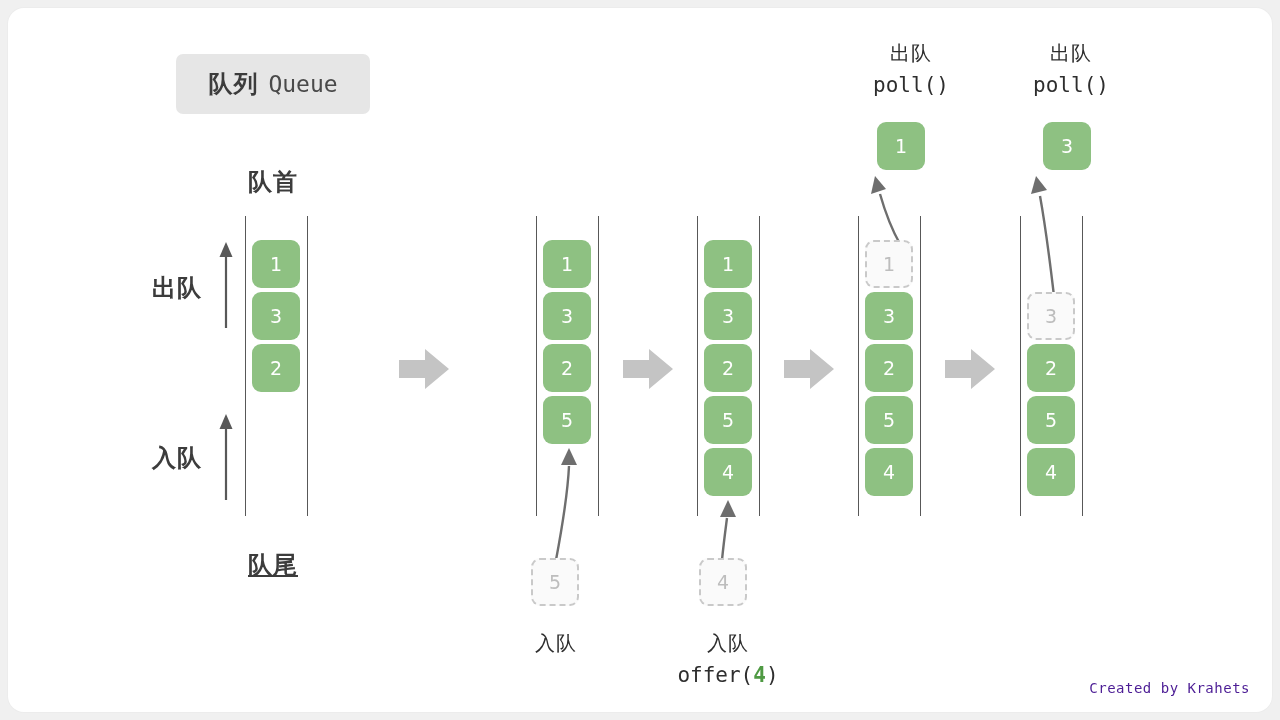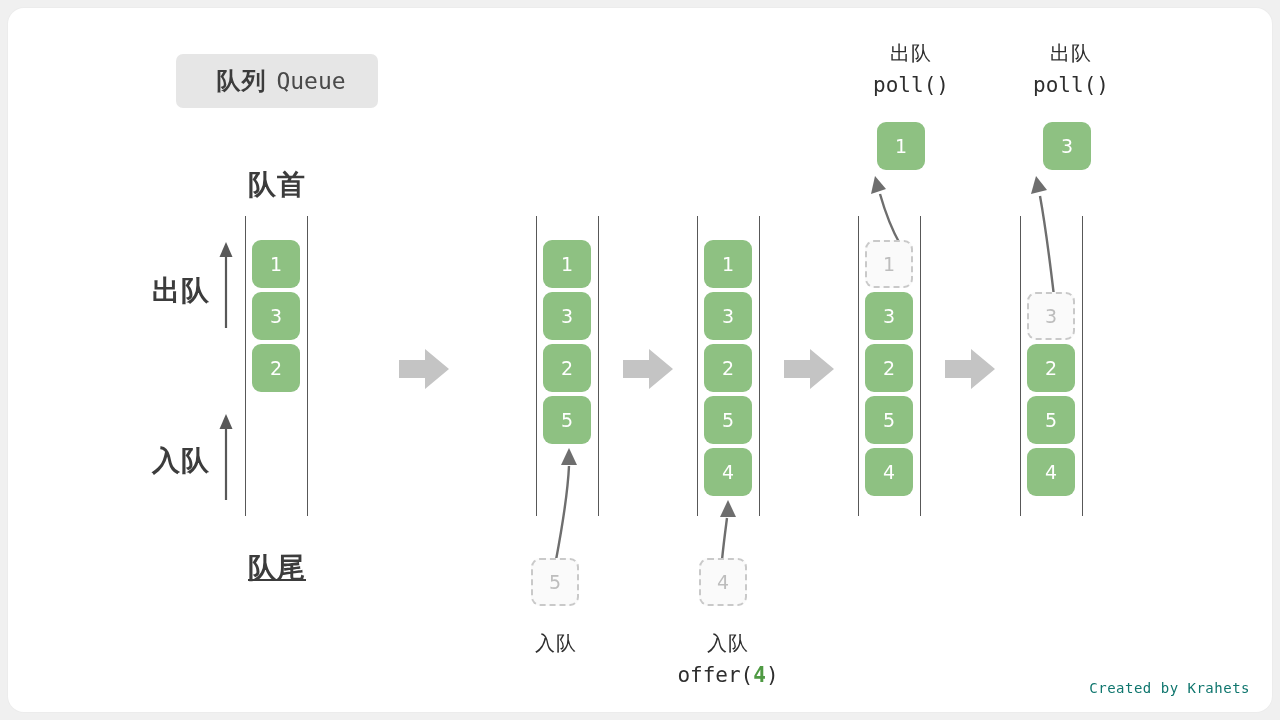--- a/index.html
+++ b/index.html
@@ -20,44 +20,43 @@
     background: #ffffff;
     border-radius: 16px;
     box-shadow: 0 0 0 1px #ececec;
     overflow: hidden;
   }
   .abs { position: absolute; }
 
   
   #title-badge {
     left: 168px; top: 46px;
-    width: 194px; height: 54px;
+    width: 194px; height: 60px;
     background: #e6e6e6;
     border-radius: 7px;
     display: flex;
     align-items: center;
     justify-content: center;
     gap: 10px;
-    padding-left: 8px;
   }
   #title-badge .cn {
     font-size: 24px;
     font-weight: bold;
     color: #3c3c3c;
     letter-spacing: 1px;
   }
   #title-badge .en {
     font-family: "DejaVu Sans Mono", "Liberation Mono", monospace;
     font-size: 23px;
     color: #4a4a4a;
   }
 
   
   .cn-bold {
-    font-size: 28px;
+    font-size: 24px;
     font-weight: bold;
     color: #3c3c3c;
     letter-spacing: 1px;
     white-space: nowrap;
   }
   .op-label {
     text-align: center;
     white-space: nowrap;
     line-height: 1.55;
   }
@@ -131,21 +130,21 @@
     color: #ffffff;
     display: flex; align-items: center; justify-content: center;
     font-size: 19px;
     font-family: "DejaVu Sans", "Liberation Sans", sans-serif;
   }
 
   #credit {
     right: 22px; bottom: 16px;
     font-family: "DejaVu Sans Mono", "Liberation Mono", monospace;
     font-size: 14px;
-    color: #0f766e;
+    color: #4c1d95;
     letter-spacing: 0.5px;
   }
   svg { overflow: visible; }
 </style>
 </head>
 <body>
 
 <div id="card">
 
   <div class="abs" id="title-badge">

